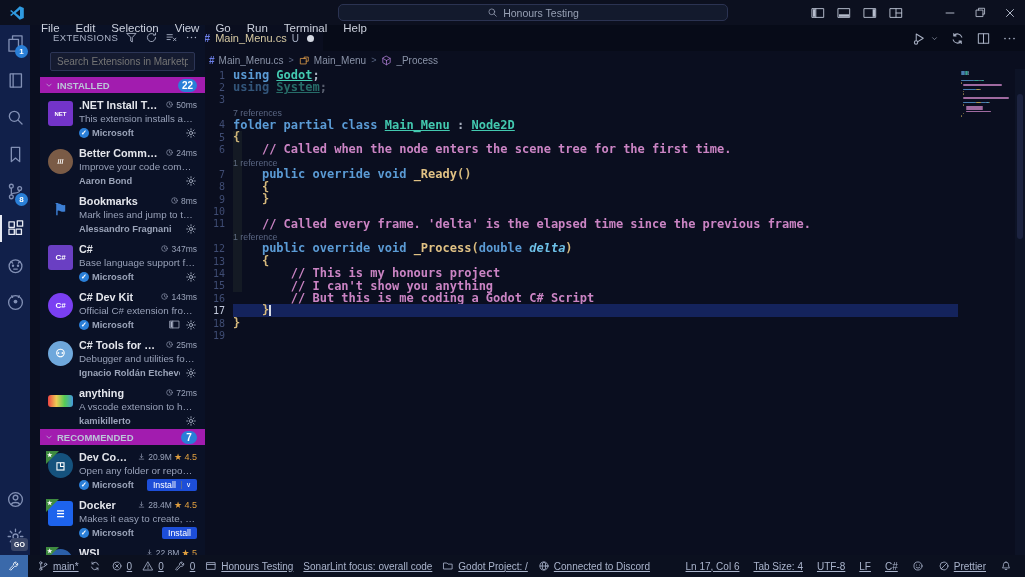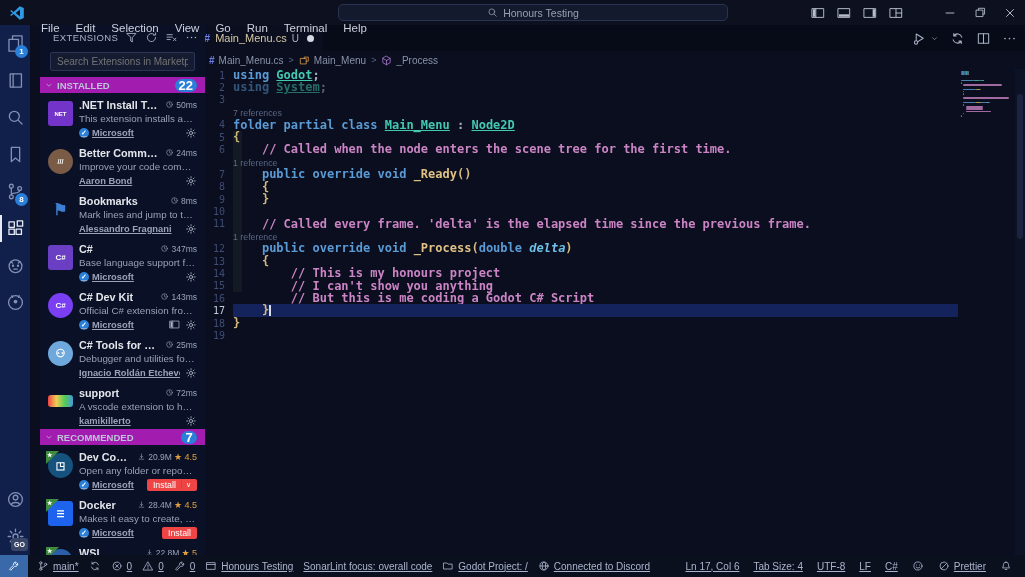--- a/index.html
+++ b/index.html
@@ -45,38 +45,38 @@
   .sb-title{font-size:9.5px;letter-spacing:.4px;color:#aab2c6;flex:1;}
   .sb-head .ic{margin-left:7px;color:#aab2c6;}
   .sb-search{margin:2px 10px 6px 10px;height:19px;background:#151b30;border:1px solid #2c3556;
              border-radius:2px;display:flex;align-items:center;}
   .sb-search input{background:transparent;border:0;outline:0;color:#8f97ab;font-size:10px;
                    width:100%;padding:0 6px;font-family:"Liberation Sans",sans-serif;}
   .sec-head{height:16px;background:#a21caf;display:flex;align-items:center;padding:0 8px 0 4px;
             color:#bcc4d8;}
   .sec-label{font-size:9.5px;font-weight:bold;flex:1;margin-left:3px;}
   .sec-badge{min-width:16px;height:13px;border-radius:8px;background:#2a7fd8;color:#fff;
-             font-size:13px;font-weight:bold;display:flex;align-items:center;justify-content:center;padding:0 4px;}
+             font-size:10px;font-weight:bold;display:flex;align-items:center;justify-content:center;padding:0 4px;}
   .ext-item{position:relative;height:48px;padding:6px 8px 0 8px;display:flex;}
   .ext-icon{position:relative;width:25px;height:25px;margin:2px 6px 0 0;flex:none;border-radius:3px;
             display:flex;align-items:center;justify-content:center;font-weight:bold;color:#fff;overflow:visible;}
   .ext-body{flex:1;min-width:0;}
   .ext-r1{display:flex;align-items:baseline;}
   .ext-name{font-size:10.8px;font-weight:bold;color:#e4e6ec;white-space:nowrap;overflow:hidden;
             text-overflow:ellipsis;flex:1;}
   .ext-meta{font-size:8.5px;color:#9aa3ba;white-space:nowrap;display:flex;align-items:center;gap:2px;margin-left:4px;}
   .ext-meta .star{color:#e2a03f;font-size:9px;}
   .ext-desc{font-size:9.8px;color:#98a1b8;white-space:nowrap;overflow:hidden;text-overflow:ellipsis;margin-top:2px;}
   .ext-r3{display:flex;align-items:center;margin-top:2px;height:13px;}
   .ext-pub{font-size:9.3px;color:#9aa3b8;font-weight:bold;white-space:nowrap;overflow:hidden;
-           text-overflow:ellipsis;flex:1;display:flex;align-items:flex-start;gap:3px;text-decoration:underline;}
+           text-overflow:ellipsis;flex:1;display:flex;align-items:flex-start;gap:3px;}
   .vbadge{width:10px;height:10px;border-radius:50%;background:#2a7fd8;color:#fff;font-size:7px;
           display:inline-flex;align-items:center;justify-content:center;flex:none;}
   .ext-r3 .ic{color:#aab2c6;margin-left:5px;flex:none;}
-  .install-btn{background:#ef4444;color:#fff;font-size:8.8px;border-radius:2px;padding:1px 6px;
+  .install-btn{background:#1d4ed8;color:#fff;font-size:8.8px;border-radius:2px;padding:1px 6px;
                display:inline-flex;align-items:center;margin-left:5px;}
   .install-btn .dd{border-left:1px solid #5a6a95;margin-left:5px;padding-left:4px;font-size:7px;}
   .ribbon{position:absolute;left:-2px;top:-2px;width:0;height:0;
           border-top:13px solid #3f8b40;border-right:13px solid transparent;}
   .ribbon::after{content:"★";position:absolute;left:1px;top:-13px;font-size:6px;color:#fff;}
 
   
   .editor{position:absolute;left:195px;top:25px;width:830px;height:530px;background:#0a0e1f;}
   .tabstrip{position:absolute;left:0;top:0;right:0;height:26px;background:#070b18;display:flex;}
   .tab{height:26px;background:#0a0e1f;display:flex;align-items:center;padding:0 9px;gap:5px;}
@@ -494,21 +494,21 @@
                   <path d="M8 2.2v1.8M8 12v1.8M2.2 8H4M12 8h1.8M3.9 3.9l1.3 1.3M10.8 10.8l1.3 1.3M12.1 3.9l-1.3 1.3M5.2 10.8l-1.3 1.3"></path>
                 </svg>
               </span>
             </div>
           </div>
         </div>
         <div class="ext-item">
           <div class="ext-icon" style="background: linear-gradient(90deg, rgb(238, 68, 68), rgb(238, 204, 85), rgb(85, 204, 85), rgb(68, 153, 221)); height: 12px; margin-top: 8px; font-size: 8px;"></div>
           <div class="ext-body">
             <div class="ext-r1">
-              <span class="ext-name">support</span>
+              <span class="ext-name">anything</span>
               <span class="ext-meta"><span class="ic">
                   <svg width="9" height="9" viewBox="0 0 16 16" fill="none" stroke="currentColor" stroke-width="1.1" stroke-linecap="round" stroke-linejoin="round">
                     <circle cx="8" cy="8" r="5"></circle>
                     <path d="M8 5.2V8l2 1.3"></path>
                   </svg>
                 </span>72ms</span>
             </div>
             <div class="ext-desc">A vscode extension to help v...</div>
             <div class="ext-r3">
               <span class="ext-pub">kamikillerto</span>

